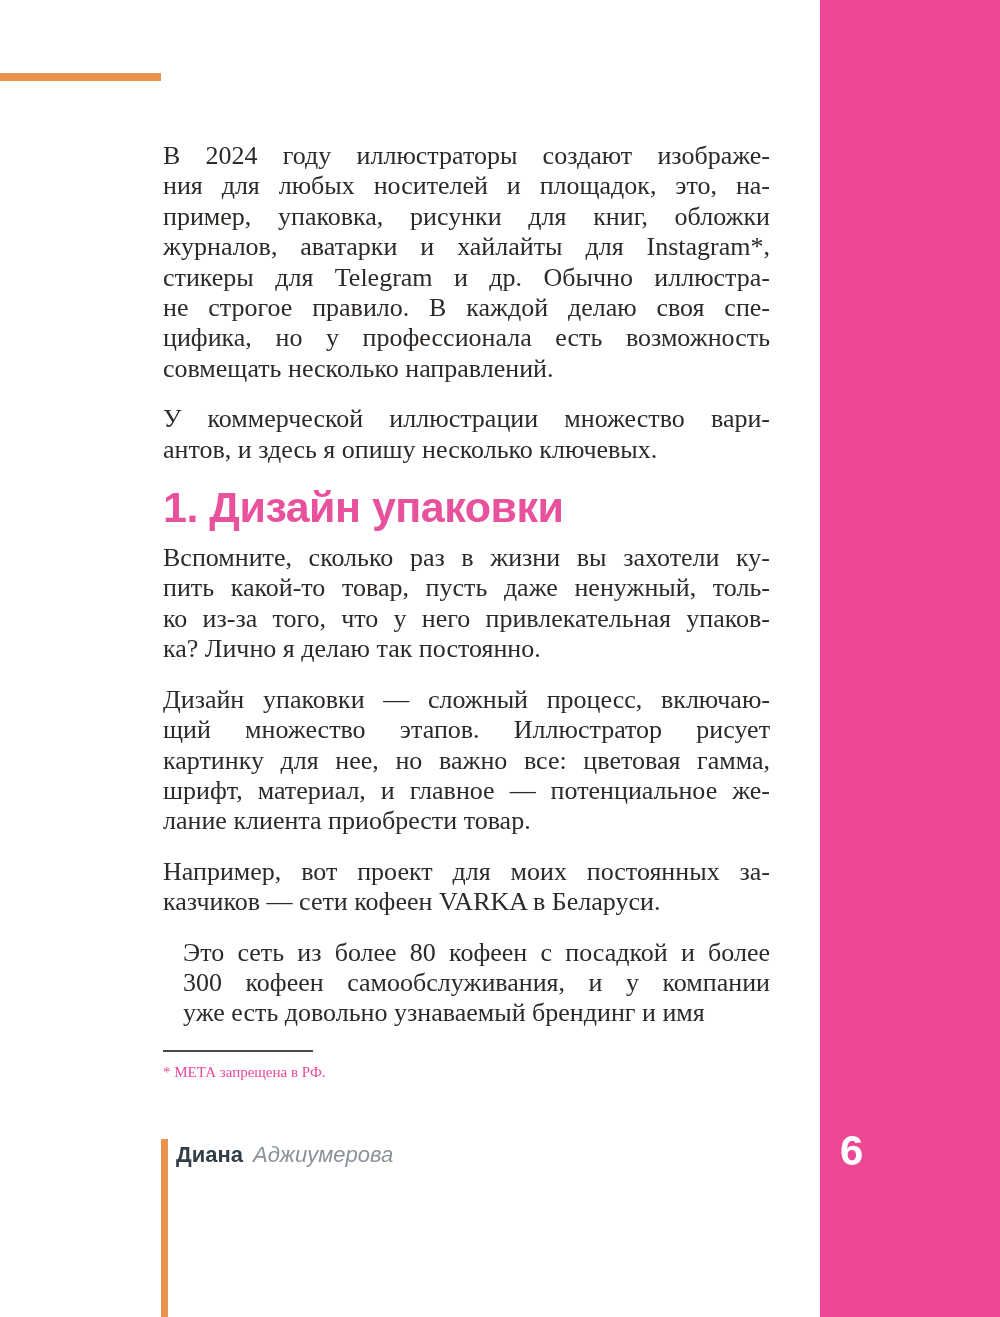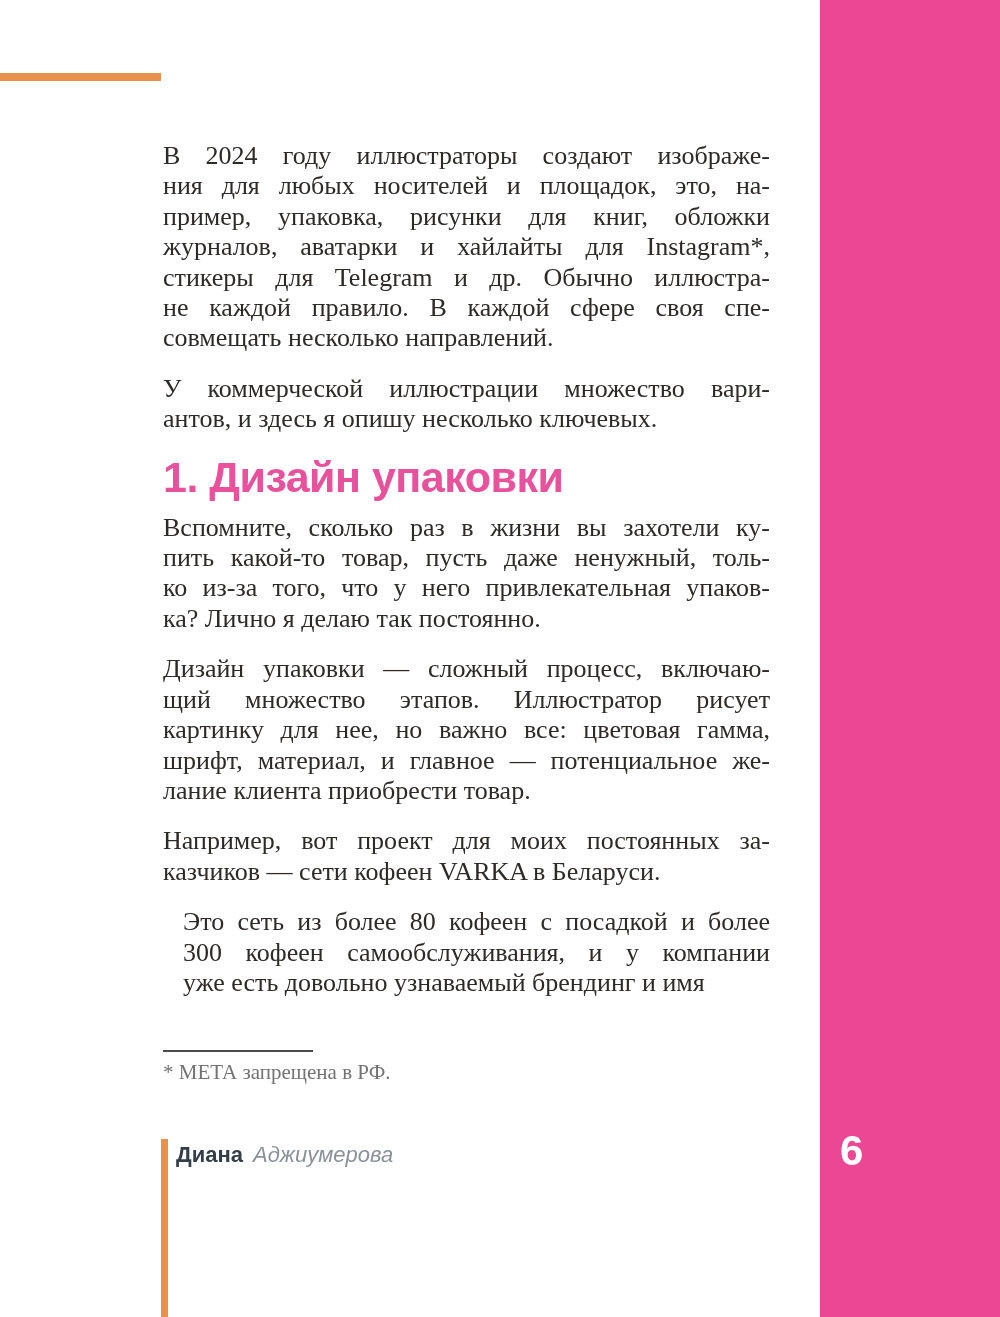--- a/index.html
+++ b/index.html
@@ -71,23 +71,23 @@
     color:var(--heading-pink);
     margin-top:14px;
     margin-bottom:14px;
   }
   .footnote-divider{
     width:150px;
     border-top:2px solid var(--rule);
     margin-bottom:7px;
   }
   .footnote-text{
-    font-size:21px;
+    font-size:15px;
     line-height:26px;
-    color:#737373;
+    color:#ec4899;
   }
   .footer-accent-bar{
     position:absolute;
     left:161px; top:1139px; bottom:0;
     width:7px;
     background:var(--orange);
   }
   .page-footer{
     position:absolute;
     left:176px; top:1142px;
@@ -111,21 +111,22 @@
 
 <div class="top-accent-line"></div>
 
 <main class="article">
     <p class="para">
       <span class="line">В 2024 году иллюстраторы создают изображе-</span>
       <span class="line">ния для любых носителей и площадок, это, на-</span>
       <span class="line">пример, упаковка, рисунки для книг, обложки</span>
       <span class="line">журналов, аватарки и хайлайты для Instagram*,</span>
       <span class="line">стикеры для Telegram и др. Обычно иллюстра-</span>
-      <span class="line">не каждой правило. В каждой сфере своя спе-</span>
+      <span class="line">не строгое правило. В каждой делаю своя спе-</span>
+      <span class="line">цифика, но у профессионала есть возможность</span>
       <span class="line last">совмещать несколько направлений.</span>
     </p>
     <p class="para">
       <span class="line">У коммерческой иллюстрации множество вари-</span>
       <span class="line last">антов, и здесь я опишу несколько ключевых.</span>
     </p>
     <h2 class="section-heading">1. Дизайн упаковки</h2>
     <p class="para">
       <span class="line">Вспомните, сколько раз в жизни вы захотели ку-</span>
       <span class="line">пить какой-то товар, пусть даже ненужный, толь-</span>

